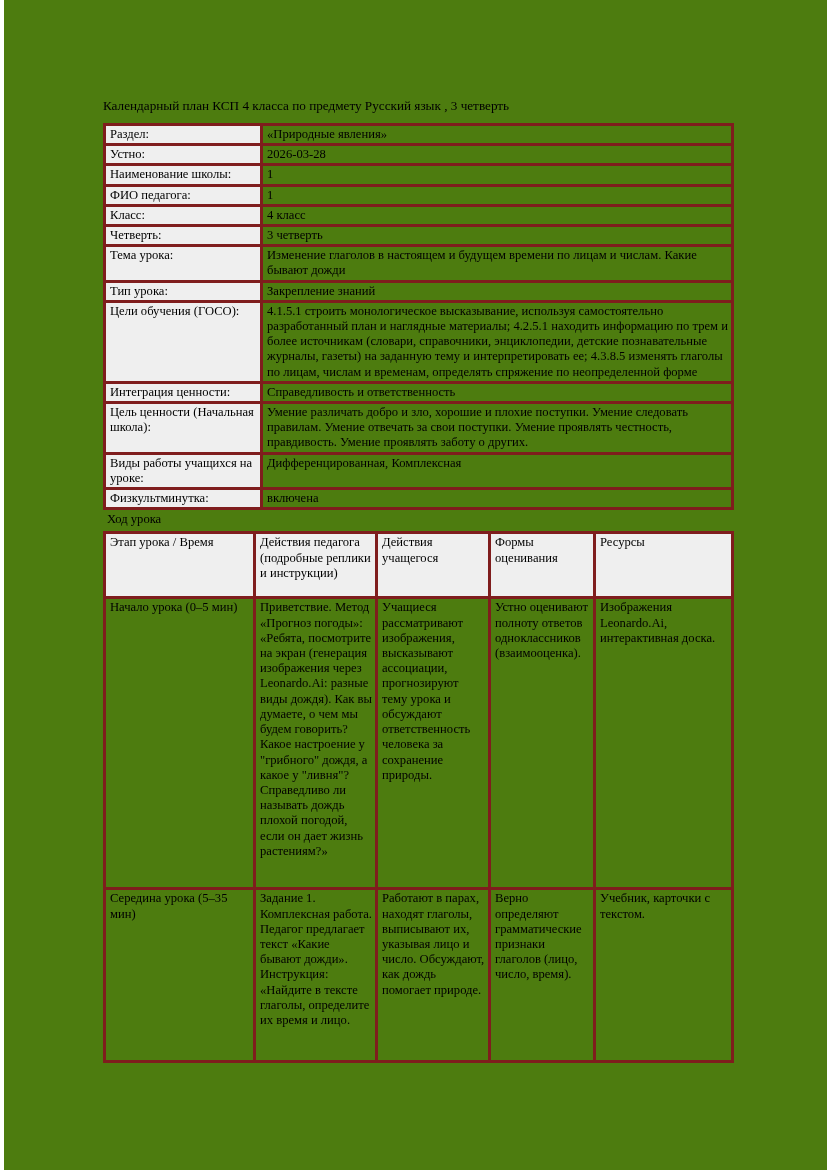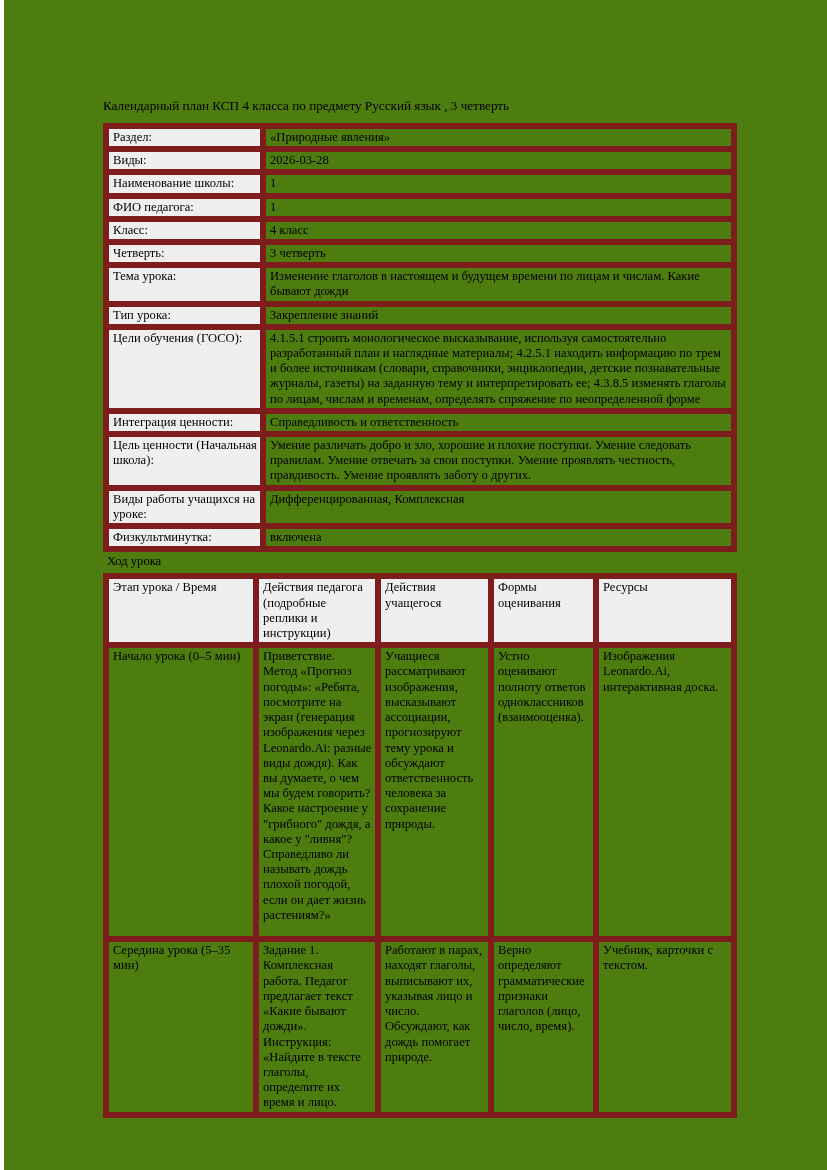--- a/index.html
+++ b/index.html
@@ -32,21 +32,21 @@
     margin: 0 0 9px 0;
     white-space: nowrap;
   }
   table {
     border-collapse: collapse;
     table-layout: fixed;
     width: 628px;
     margin: 0;
   }
   table td, table th {
-    border: 6px solid #7f1d1d;
+    border: 3px solid #7f1d1d;
     padding: 1px 3px 1px 4px;
     vertical-align: top;
     font-size: 12.6px;
     line-height: 15.2px;
     font-weight: normal;
     text-align: left;
     word-wrap: break-word;
     overflow-wrap: break-word;
     hyphens: none;
   }
@@ -95,21 +95,21 @@
     <colgroup>
         <col class="c-label">
         <col class="c-value">
       </colgroup>
     <tbody>
       <tr>
         <td class="shade">Раздел:</td>
         <td>«Природные явления»</td>
       </tr>
       <tr>
-        <td class="shade">Виды:</td>
+        <td class="shade">Устно:</td>
         <td>2026-03-28</td>
       </tr>
       <tr>
         <td class="shade">Наименование школы:</td>
         <td>1</td>
       </tr>
       <tr>
         <td class="shade">ФИО педагога:</td>
         <td>1</td>
       </tr>

